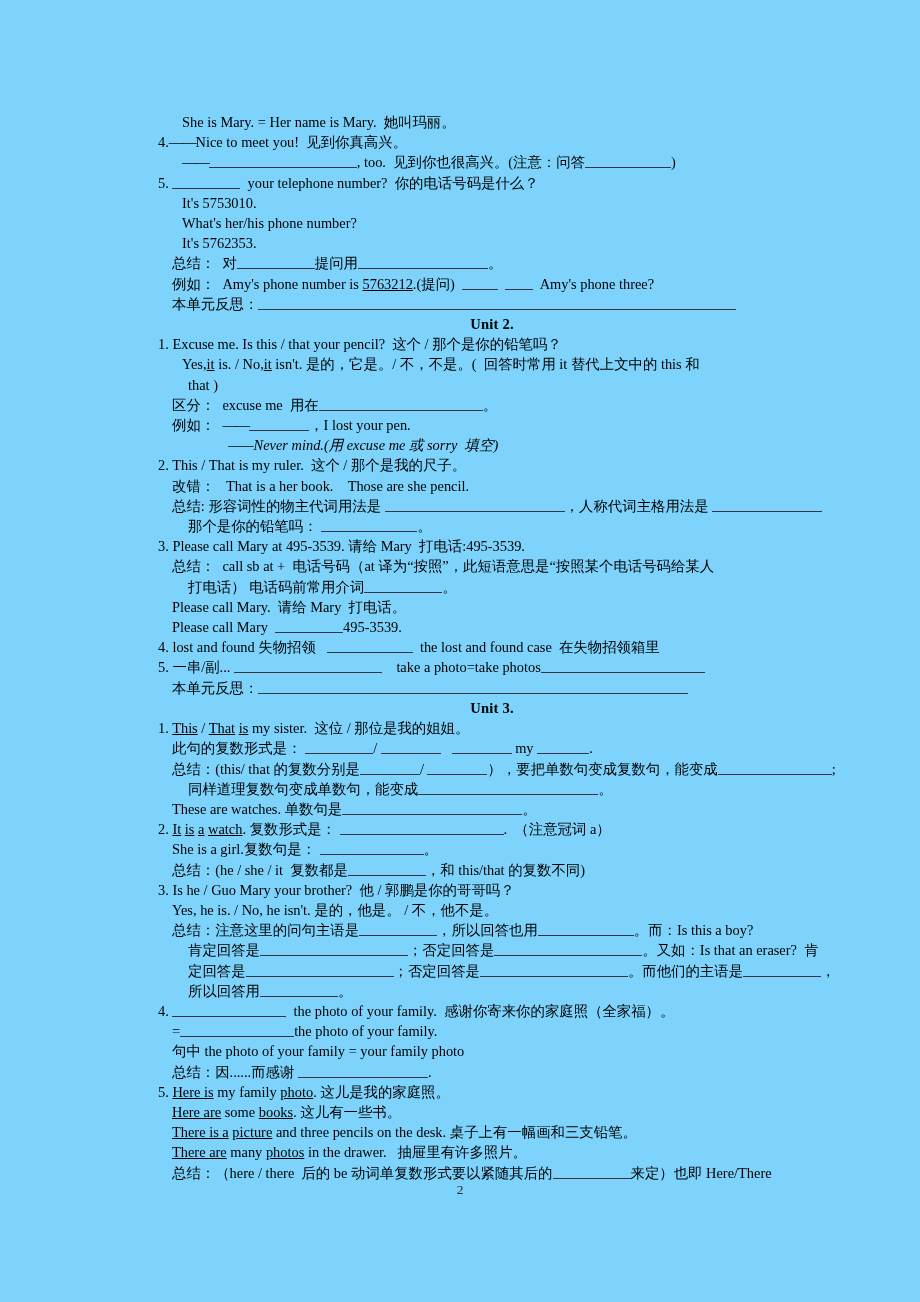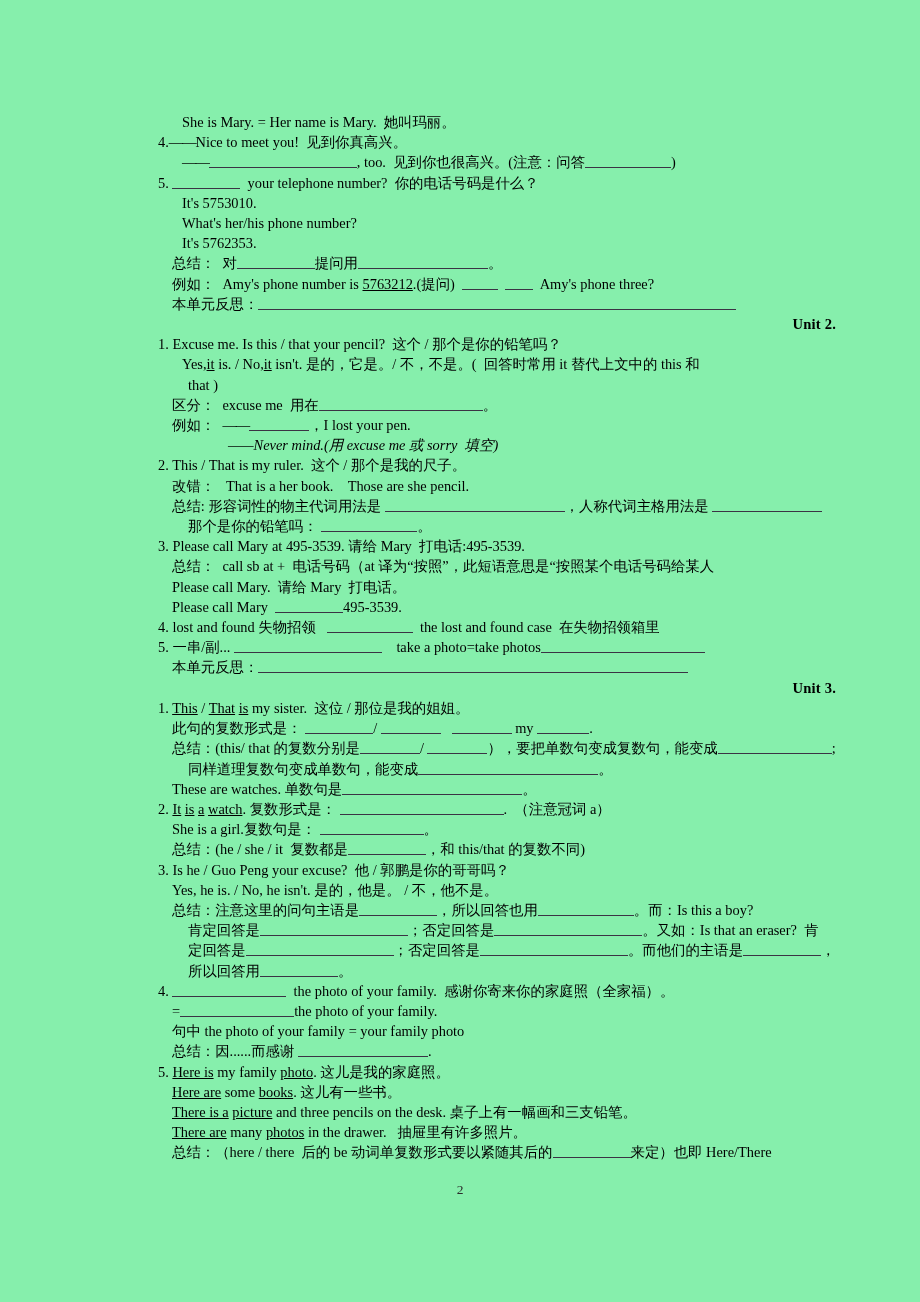--- a/index.html
+++ b/index.html
@@ -9,21 +9,21 @@
     background: #ffffff;
   }
   body {
     font-family: "Liberation Serif", "DejaVu Serif", serif;
     color: #000000;
   }
   .page {
     position: relative;
     width: 920px;
     height: 1302px;
-    background: #86efac;
+    background: #7dd3fc;
     box-sizing: border-box;
     overflow: hidden;
   }
   .content {
     position: absolute;
     left: 148px;
     top: 112px;
     width: 688px;
     font-size: 14.4px;
     line-height: 20.2px;
@@ -34,21 +34,21 @@
     padding: 0;
   }
   
   .i0  { text-indent: 0; margin-left: 40px; }
   .i1  { padding-left: 10px; }
   .i2  { padding-left: 24px; }
   .i3  { padding-left: 34px; }
   .i5  { padding-left: 80px; font-style: italic; }
 
   .unit-head {
-    text-align: right;
+    text-align: center;
     font-weight: bold;
     font-size: 14.6px;
     letter-spacing: 0.2px;
   }
   .ul { text-decoration: underline; }
   
   .blank {
     display: inline-block;
     border-bottom: 1px solid #3a3344;
     vertical-align: baseline;
@@ -125,20 +125,21 @@
 
     <div class="ln i2"><span>改错：</span>   <span>That is a her book.</span>    <span>Those are she pencil.</span></div>
 
     <div class="ln i2"><span>总结: 形容词性的物主代词用法是</span> <span class="blank b22"></span><span>，人称代词主格用法是</span> <span class="blank b-rest"></span></div>
 
     <div class="ln i0"><span>那个是你的铅笔吗：</span> <span class="blank b12"></span><span>。</span></div>
 
     <div class="ln i1"><span>3.</span> <span>Please call Mary at 495-3539.</span> <span>请给 Mary  打电话:495-3539.</span></div>
 
     <div class="ln i2"><span>总结：</span>  <span>call sb at +  电话号码（at 译为“按照”，此短语意思是“按照某个电话号码给某人</span></div>
+    <div class="ln i0"><span>打电话） 电话码前常用介词</span><span class="blank b10"></span><span>。</span></div>
 
     <div class="ln i2"><span>Please call Mary.</span>  <span>请给 Mary  打电话。</span></div>
 
     <div class="ln i2"><span>Please call Mary</span>  <span class="blank b9"></span><span>495-3539.</span></div>
 
     <div class="ln i1"><span>4.</span> <span>lost and found 失物招领</span>   <span class="blank b11"></span>  <span>the lost and found case  在失物招领箱里</span></div>
 
     <div class="ln i1"><span>5.</span> <span>一串/副...</span> <span class="blank b18"></span>    <span>take a photo=take photos</span><span class="blank b20"></span></div>
 
     <div class="ln i2"><span>本单元反思：</span><span class="blank b-long"></span></div>
@@ -154,21 +155,21 @@
     <div class="ln i0"><span>同样道理复数句变成单数句，能变成</span><span class="blank b22"></span><span>。</span></div>
 
     <div class="ln i2"><span>These are watches.</span> <span>单数句是</span><span class="blank b22"></span><span>。</span></div>
 
     <div class="ln i1"><span>2.</span> <span class="ul">It</span> <span class="ul">is</span> <span class="ul">a</span> <span class="ul">watch</span><span>.</span> <span>复数形式是：</span> <span class="blank b20"></span><span>.  （注意冠词 a）</span></div>
 
     <div class="ln i2"><span>She is a girl.</span><span>复数句是：</span> <span class="blank b13"></span><span>。</span></div>
 
     <div class="ln i2"><span>总结：(he / she / it  复数都是</span><span class="blank b10"></span><span>，和 this/that 的复数不同)</span></div>
 
-    <div class="ln i1"><span>3.</span> <span>Is he / Guo Peng your excuse?</span>  <span>他 / 郭鹏是你的哥哥吗？</span></div>
+    <div class="ln i1"><span>3.</span> <span>Is he / Guo Mary your brother?</span>  <span>他 / 郭鹏是你的哥哥吗？</span></div>
 
     <div class="ln i2"><span>Yes, he is. / No, he isn't.</span> <span>是的，他是。 / 不，他不是。</span></div>
 
     <div class="ln i2"><span>总结：注意这里的问句主语是</span><span class="blank b10"></span><span>，所以回答也用</span><span class="blank b12"></span><span>。而：Is this a boy?</span></div>
 
     <div class="ln i0"><span>肯定回答是</span><span class="blank b18"></span><span>；否定回答是</span><span class="blank b18"></span><span>。又如：Is that an eraser?  肯</span></div>
 
     <div class="ln i0"><span>定回答是</span><span class="blank b18"></span><span>；否定回答是</span><span class="blank b18"></span><span>。而他们的主语是</span><span class="blank b10"></span><span>，</span></div>
 
     <div class="ln i0"><span>所以回答用</span><span class="blank b10"></span><span>。</span></div>

